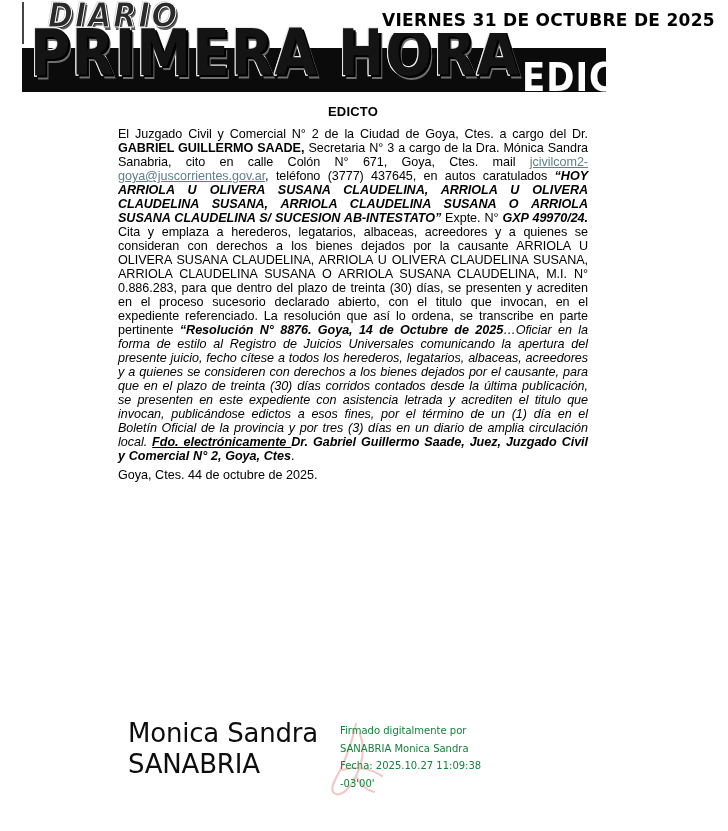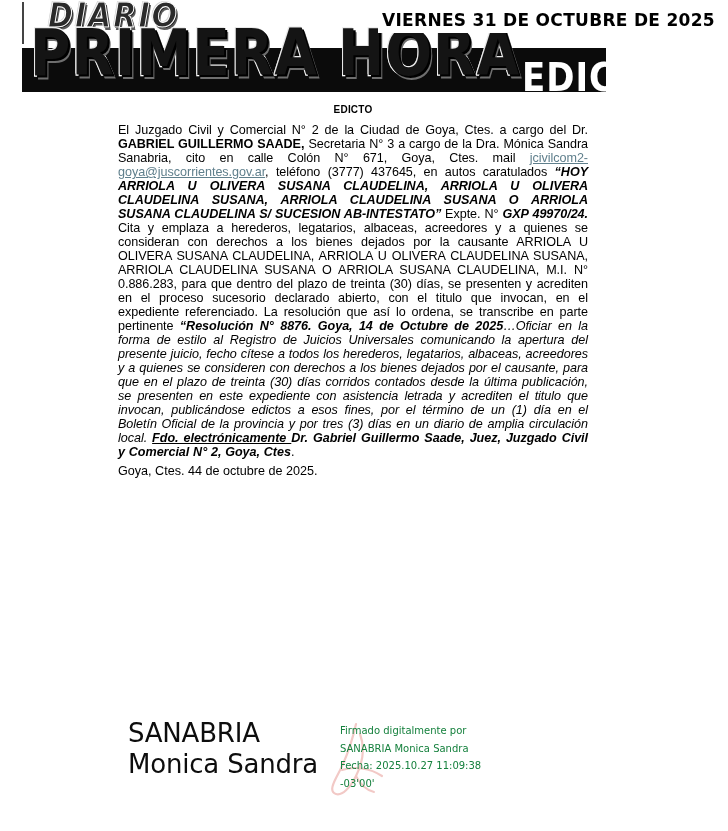--- a/index.html
+++ b/index.html
@@ -129,21 +129,21 @@
   
   .doc {
     position: absolute;
     left: 118px;
     top: 104px;
     width: 470px;
   }
   .edicto-title {
     text-align: center;
     font-weight: 700;
-    font-size: 10px;
+    font-size: 13px;
     letter-spacing: 0.2px;
     margin: 0 0 8px 0;
   }
   p.body {
     margin: 0;
     text-align: justify;
     font-size: 12.6px;
     line-height: 14px;
     letter-spacing: -0.05px;
     word-spacing: 0.4px;
@@ -226,21 +226,21 @@
 
 <div class="sig">
 
   <svg class="sig-mark" viewBox="0 0 60 80">
     <path d="M30 4 C26 22, 20 40, 10 58 C6 66, 4 72, 10 74 C16 76, 24 68, 30 56 C36 44, 40 30, 34 14" fill="none" stroke="#f2c9c6" stroke-width="2.2" stroke-linecap="round"></path>
     <path d="M16 50 C28 46, 44 48, 56 56" fill="none" stroke="#f2c9c6" stroke-width="2.2" stroke-linecap="round"></path>
     <path d="M30 56 C34 64, 40 70, 48 72" fill="none" stroke="#f2c9c6" stroke-width="2" stroke-linecap="round"></path>
   </svg>
 
   <div class="sig-name">
+    <div>Monica Sandra</div>
     <div>SANABRIA</div>
-    <div>Monica Sandra</div>
   </div>
 
   <div class="sig-meta">Firmado digitalmente por
 SANABRIA Monica Sandra
 Fecha: 2025.10.27 11:09:38
 -03'00'</div>
 </div>
 
 </body></html>

